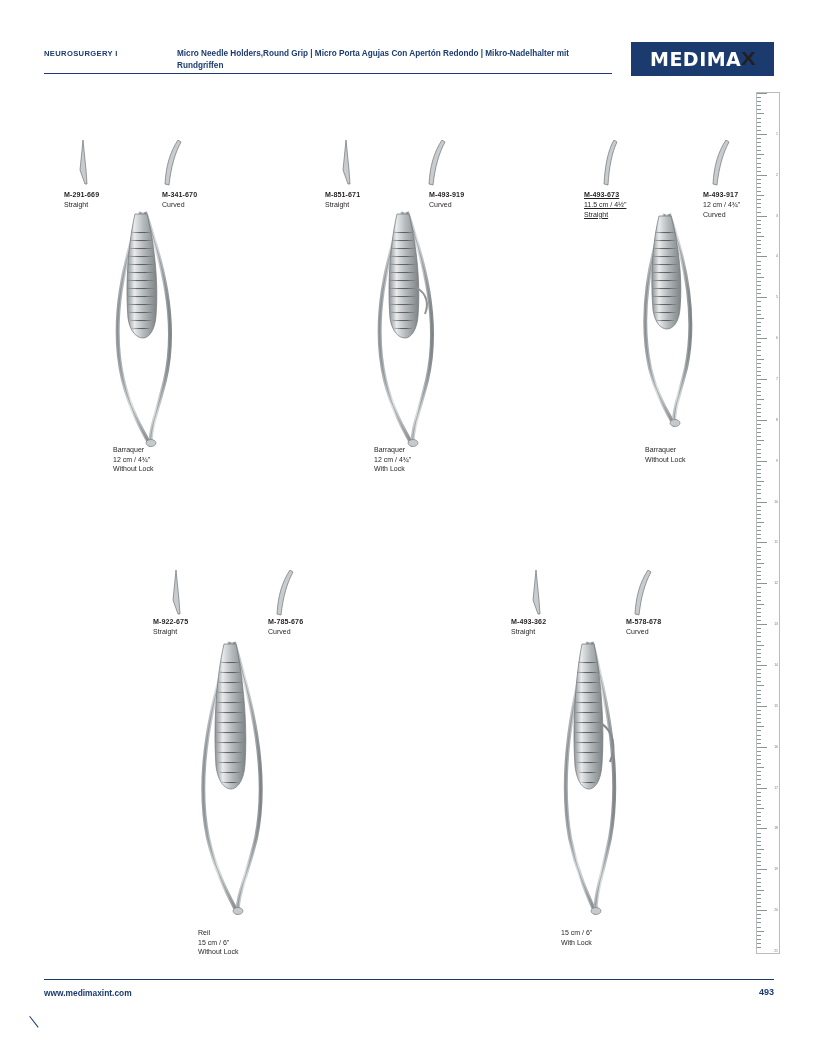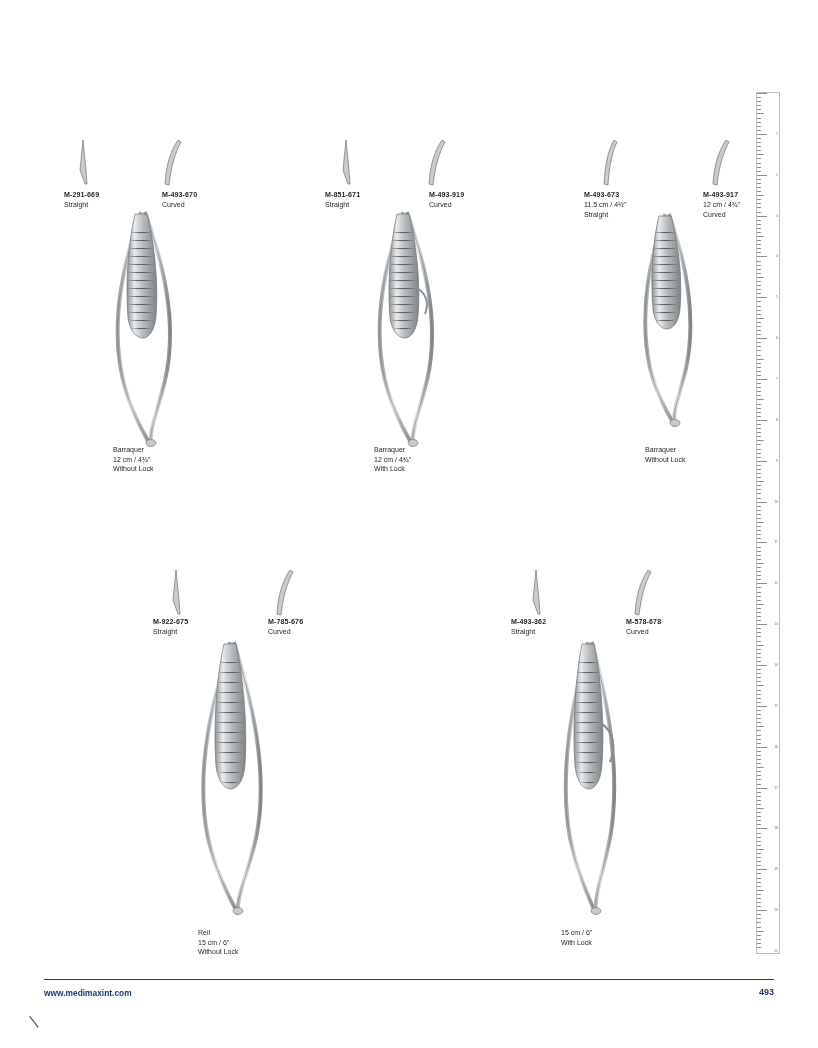--- a/index.html
+++ b/index.html
@@ -73,20 +73,29 @@
   }
 
   svg{display:block;}
   .inst{position:absolute;}
 </style>
 </head>
 <body>
 
 <div class="page">
 
+  <div class="header">
+    <div class="hdr-cat">NEUROSURGERY I</div>
+    <div class="hdr-desc">Micro Needle Holders,Round Grip | Micro Porta Agujas Con Apertón Redondo | Mikro-Nadelhalter mit Rundgriffen</div>
+    <div class="hdr-rule"></div>
+    <div class="logo">
+      <span class="logo-text">MEDIMA</span>
+        <span class="logo-x">X</span>
+    </div>
+  </div>
 
   <div class="ruler" id="ruler">
       <div class="tick" style="top: 0px; width: 10px;"></div>
       <div class="tick" style="top: 4.1px; width: 4px;"></div>
       <div class="tick" style="top: 8.2px; width: 4px;"></div>
       <div class="tick" style="top: 12.3px; width: 4px;"></div>
       <div class="tick" style="top: 16.3px; width: 4px;"></div>
       <div class="tick" style="top: 20.4px; width: 7px;"></div>
       <div class="tick" style="top: 24.5px; width: 4px;"></div>
       <div class="tick" style="top: 28.6px; width: 4px;"></div>
@@ -323,21 +332,21 @@
   <div class="inst" style="left:160px;top:140px;">
     <svg width="26" height="48" viewBox="0 0 26 48">
       <path d="M18 0 C10 12 6 26 5 44 L9 45 C11 27 15 13 21 2 Z" fill="#c9ccce" stroke="#6f7478" stroke-width="0.7"></path>
     </svg>
   </div>
   <div class="tip-label" style="left:64px;top:190px;">
     <b>M-291-669</b><br>
     <span>Straight</span>
   </div>
   <div class="tip-label" style="left:162px;top:190px;">
-    <b>M-493-670</b><br>
+    <b>M-341-670</b><br>
     <span>Curved</span>
   </div>
 
   <div class="inst" style="left:95px;top:210px;">
     <svg width="110" height="240" viewBox="0 0 110 240">
       <defs>
         <linearGradient id="steelA" x1="0" y1="0" x2="1" y2="0">
           <stop offset="0%" stop-color="#8c9194"></stop>
           <stop offset="25%" stop-color="#e8eaeb"></stop>
           <stop offset="55%" stop-color="#b5babd"></stop>
@@ -438,21 +447,21 @@
   <div class="inst" style="left:598px;top:140px;">
     <svg width="26" height="48" viewBox="0 0 26 48">
       <path d="M16 0 C10 10 7 26 6 44 L10 45 C11 28 14 12 19 2 Z" fill="#c9ccce" stroke="#6f7478" stroke-width="0.7"></path>
     </svg>
   </div>
   <div class="inst" style="left:708px;top:140px;">
     <svg width="26" height="48" viewBox="0 0 26 48">
       <path d="M18 0 C10 12 6 26 5 44 L9 45 C11 27 15 13 21 2 Z" fill="#c9ccce" stroke="#6f7478" stroke-width="0.7"></path>
     </svg>
   </div>
-  <div class="tip-label" style="left:584px;top:190px;">
+  <div class="tip-label" style="left:584px;top:190px;text-decoration:underline;">
     <b>M-493-673</b><br>
     <span>11.5 cm / 4½"</span><br>
     <span>Straight</span>
   </div>
   <div class="tip-label" style="left:703px;top:190px;">
     <b>M-493-917</b><br>
     <span>12 cm / 4¾"</span><br>
     <span>Curved</span>
   </div>
 

